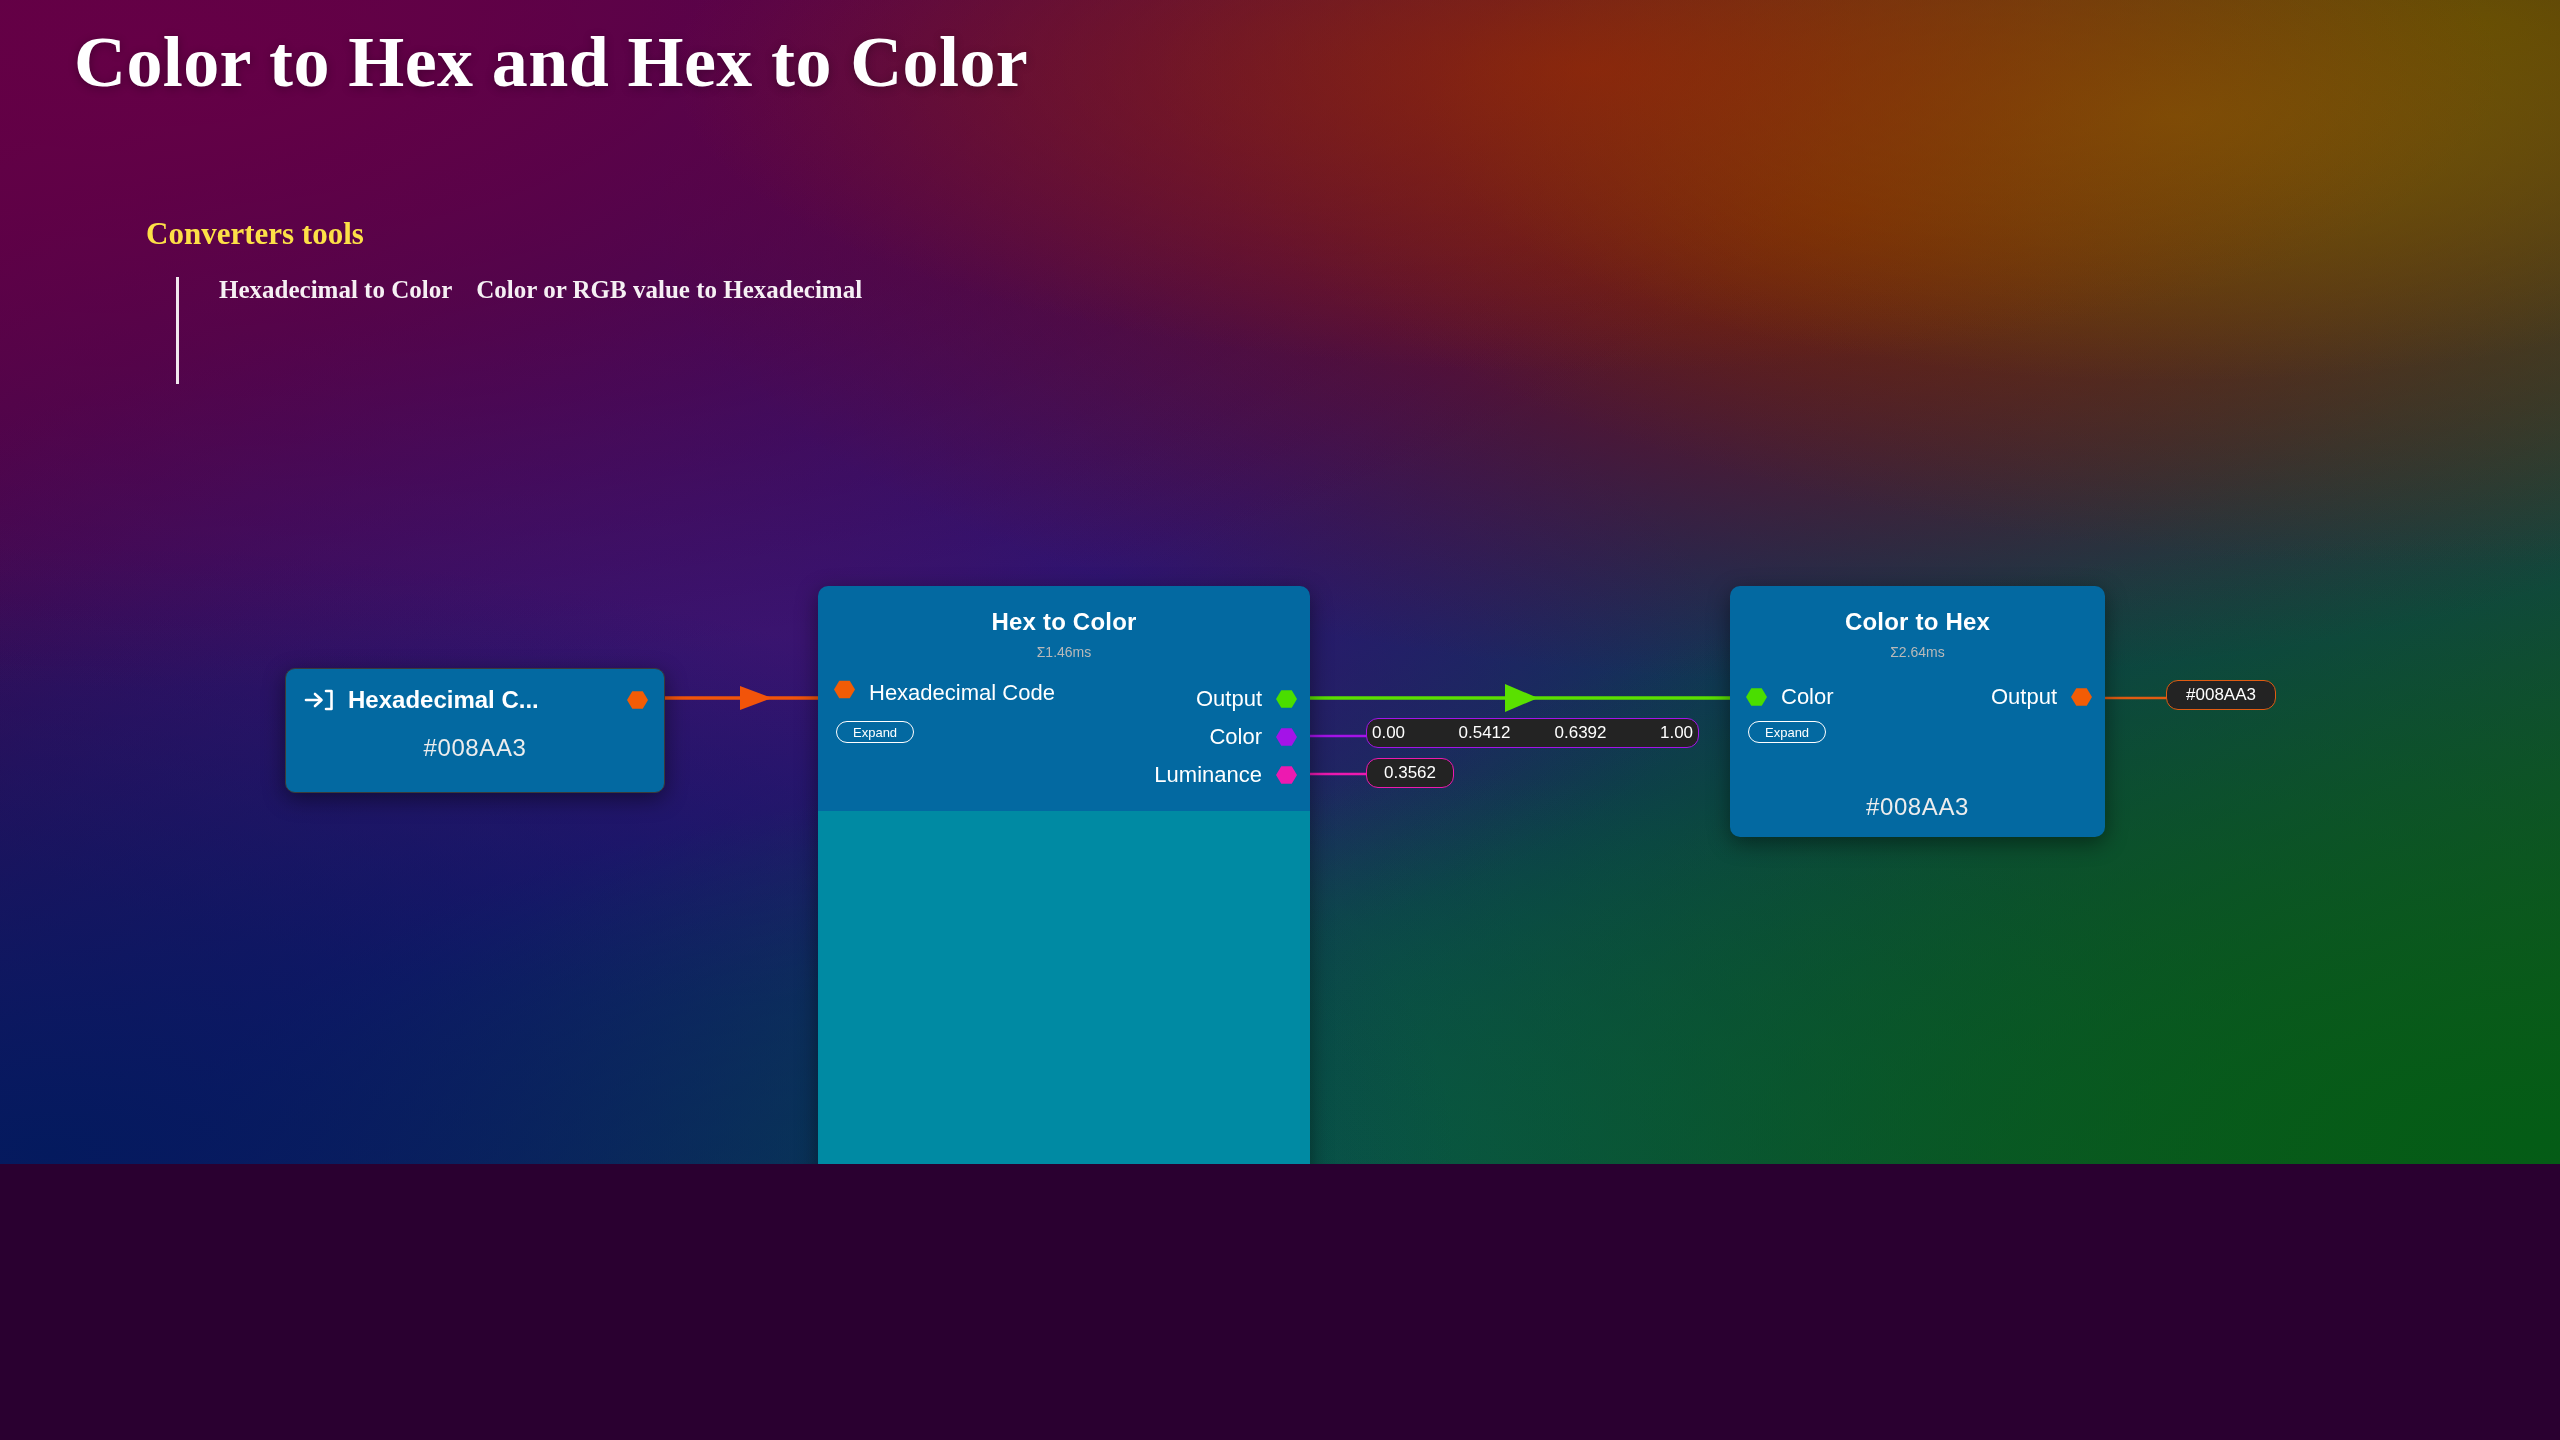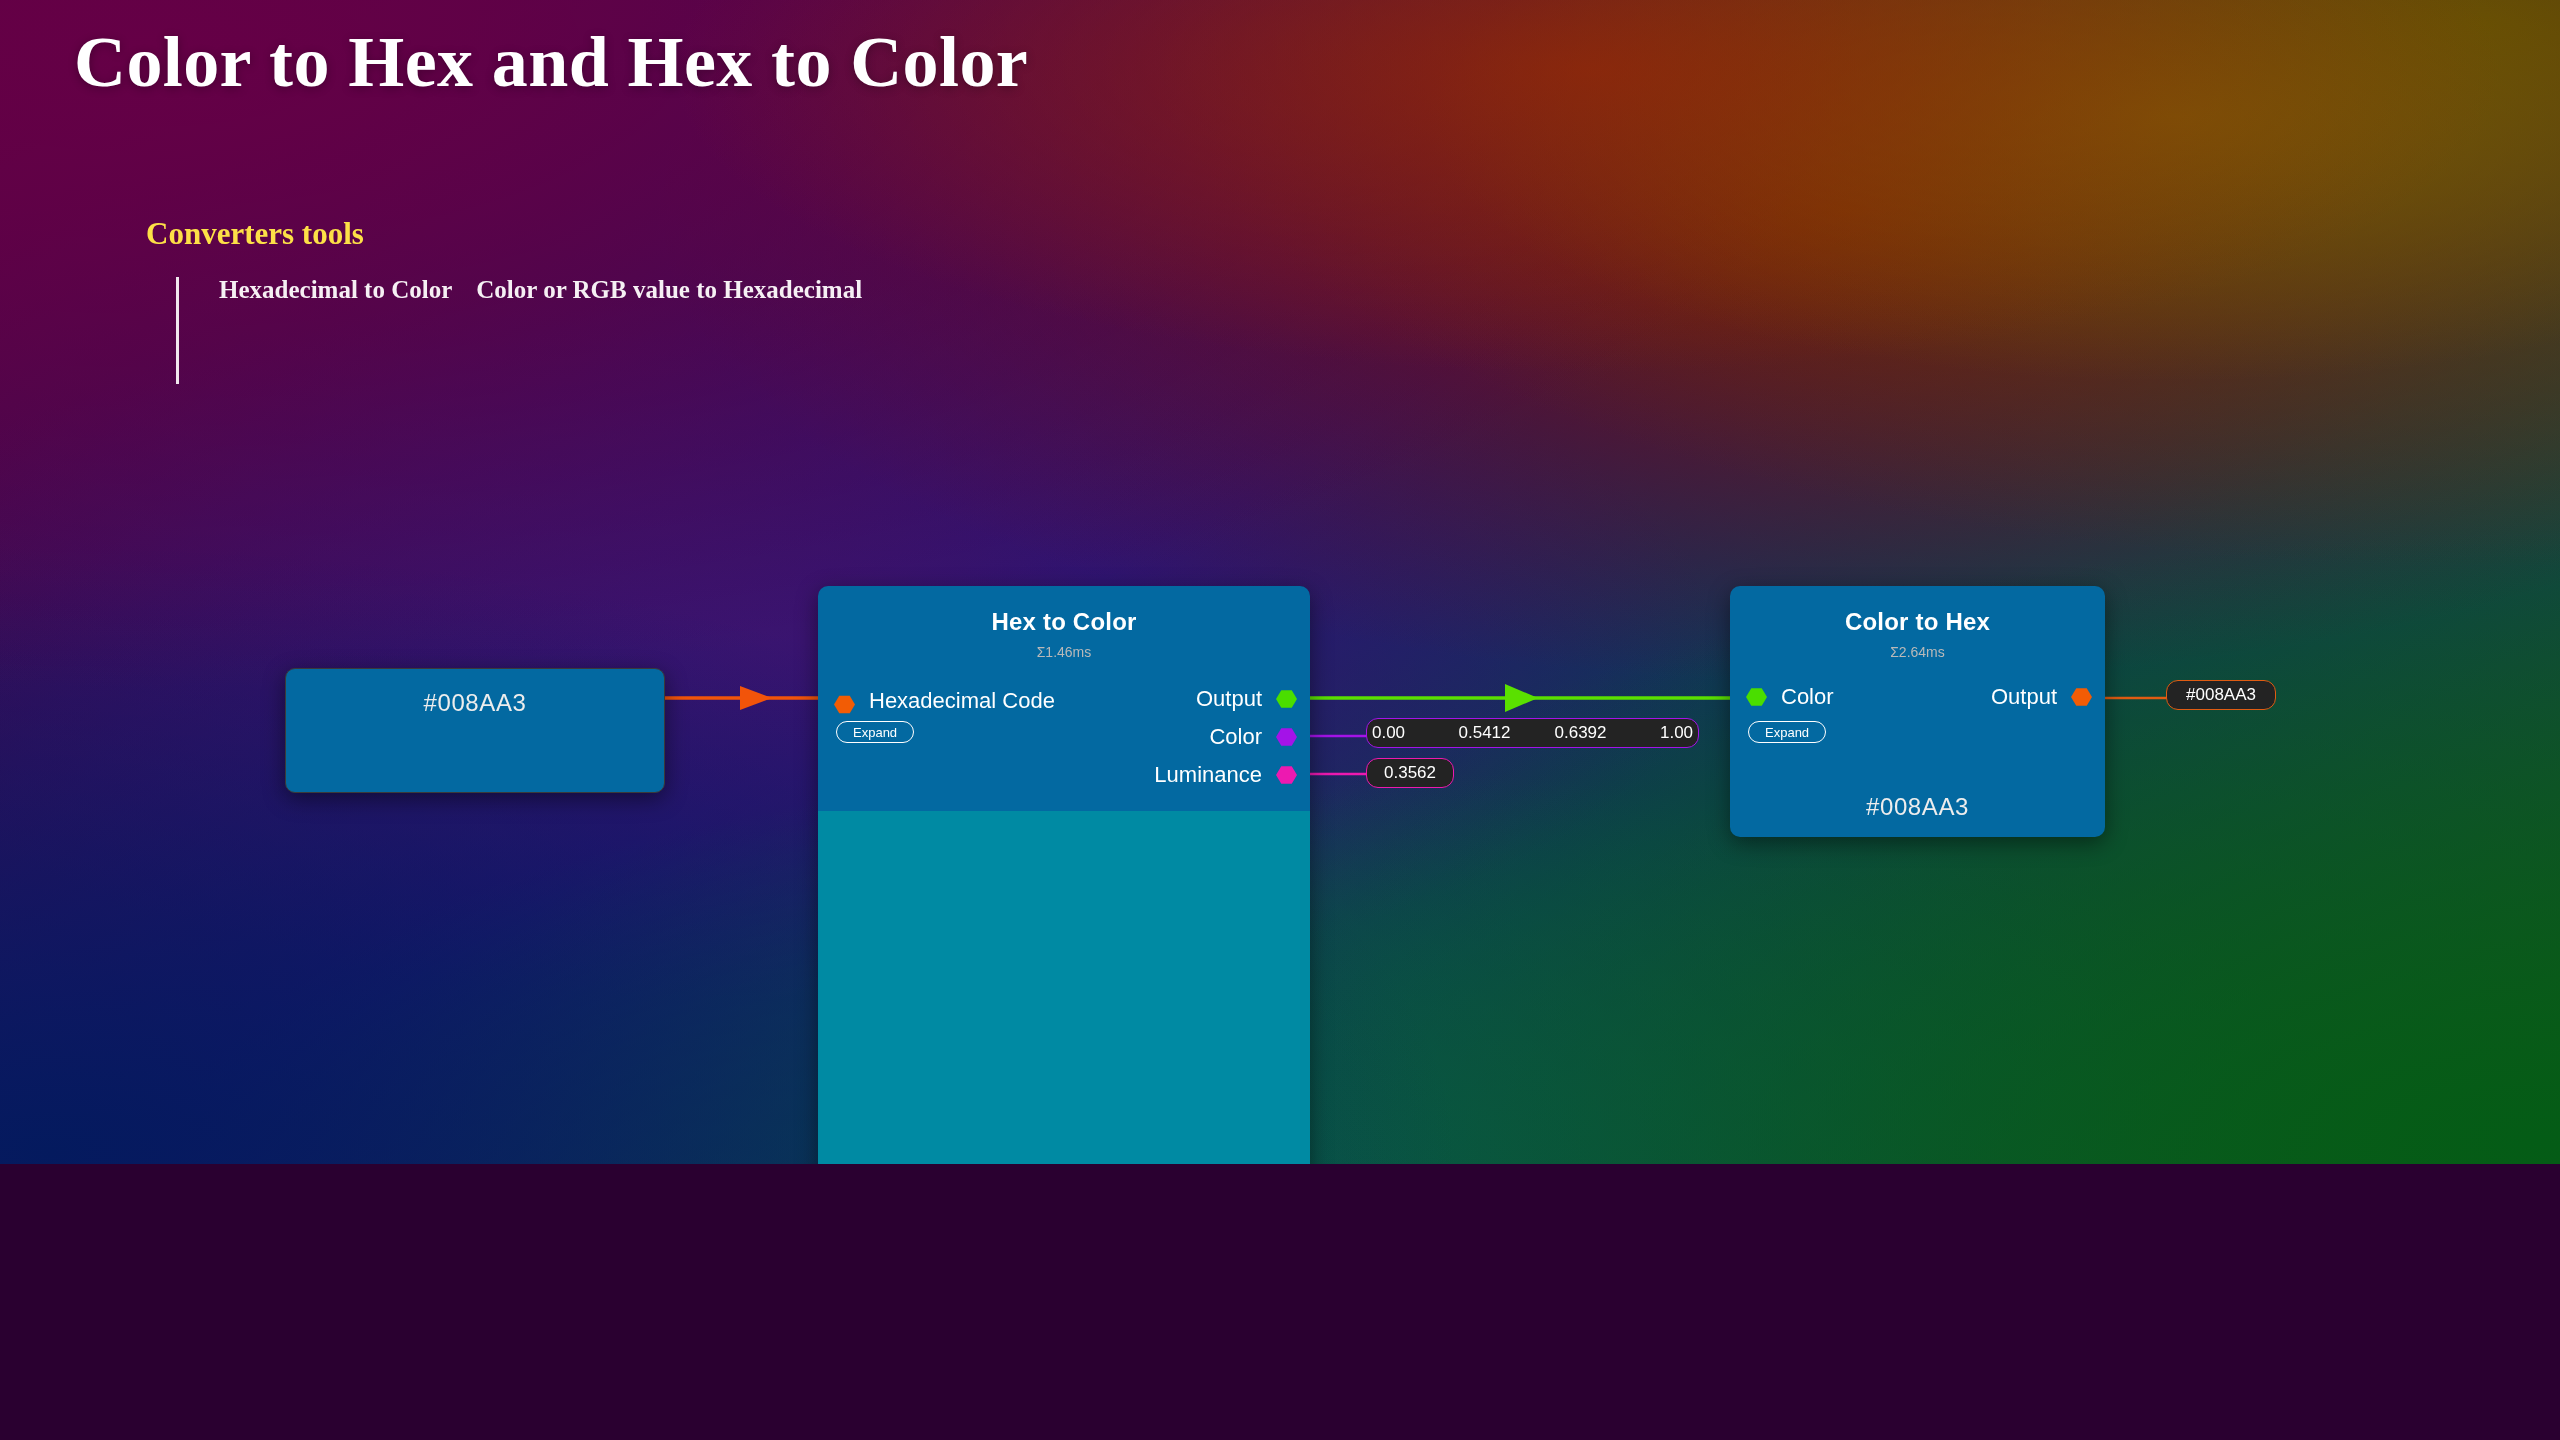--- a/index.html
+++ b/index.html
@@ -196,21 +196,21 @@
     border: none;
   }
   #node-hex2color .body { padding: 22px 0 0 0; }
   #node-hex2color .ports {
     position: relative;
     margin-top: 20px;
     height: 120px;
   }
   #node-hex2color .in-port {
     position: absolute; left: 16px; top: 0;
-    display: flex; align-items: flex-end; gap: 14px;
+    display: flex; align-items: flex-start; gap: 14px;
   }
   #node-hex2color .expand-wrap { position: absolute; left: 18px; top: 41px; }
   #node-hex2color .out-ports {
     position: absolute; right: 13px; top: 0;
     display: flex; flex-direction: column; align-items: flex-end;
   }
   #node-hex2color .out-ports .port-row { gap: 14px; height: 38px; }
   .color-swatch {
     position: absolute;
     left: 0; right: 0; bottom: 0;
@@ -306,20 +306,31 @@
       <polygon points="1505,684 1538,698 1505,712" fill="#5ae000"></polygon>
 
       <line x1="1290" y1="736" x2="1368" y2="736" stroke="#a413e8" stroke-width="2.6"></line>
 
       <line x1="1290" y1="774" x2="1368" y2="774" stroke="#ed19b0" stroke-width="2.6"></line>
 
       <line x1="2090" y1="698" x2="2170" y2="698" stroke="#e05c12" stroke-width="2.6"></line>
     </svg>
 
     <div class="node" id="node-input">
+      <div class="row-top">
+        <span class="icon-import">
+          <svg width="30" height="26" viewBox="0 0 30 26">
+            <path d="M2 13 H16" stroke="#fff" stroke-width="2.6" fill="none" stroke-linecap="round"></path>
+            <path d="M11 7 L17.5 13 L11 19" stroke="#fff" stroke-width="2.6" fill="none" stroke-linecap="round" stroke-linejoin="round"></path>
+            <path d="M22 4 H27.5 V22 H22" stroke="#fff" stroke-width="2.6" fill="none" stroke-linecap="round" stroke-linejoin="round"></path>
+          </svg>
+        </span>
+        <span class="title-txt">Hexadecimal C...</span>
+        <span class="hexport hex-orange"></span>
+      </div>
       <div class="node-value">#008AA3</div>
     </div>
 
     <div class="node" id="node-hex2color">
       <div class="body">
         <div class="node-title">Hex to Color</div>
         <div class="node-time">Σ1.46ms</div>
 
         <div class="ports">
           <div class="in-port port-row">

